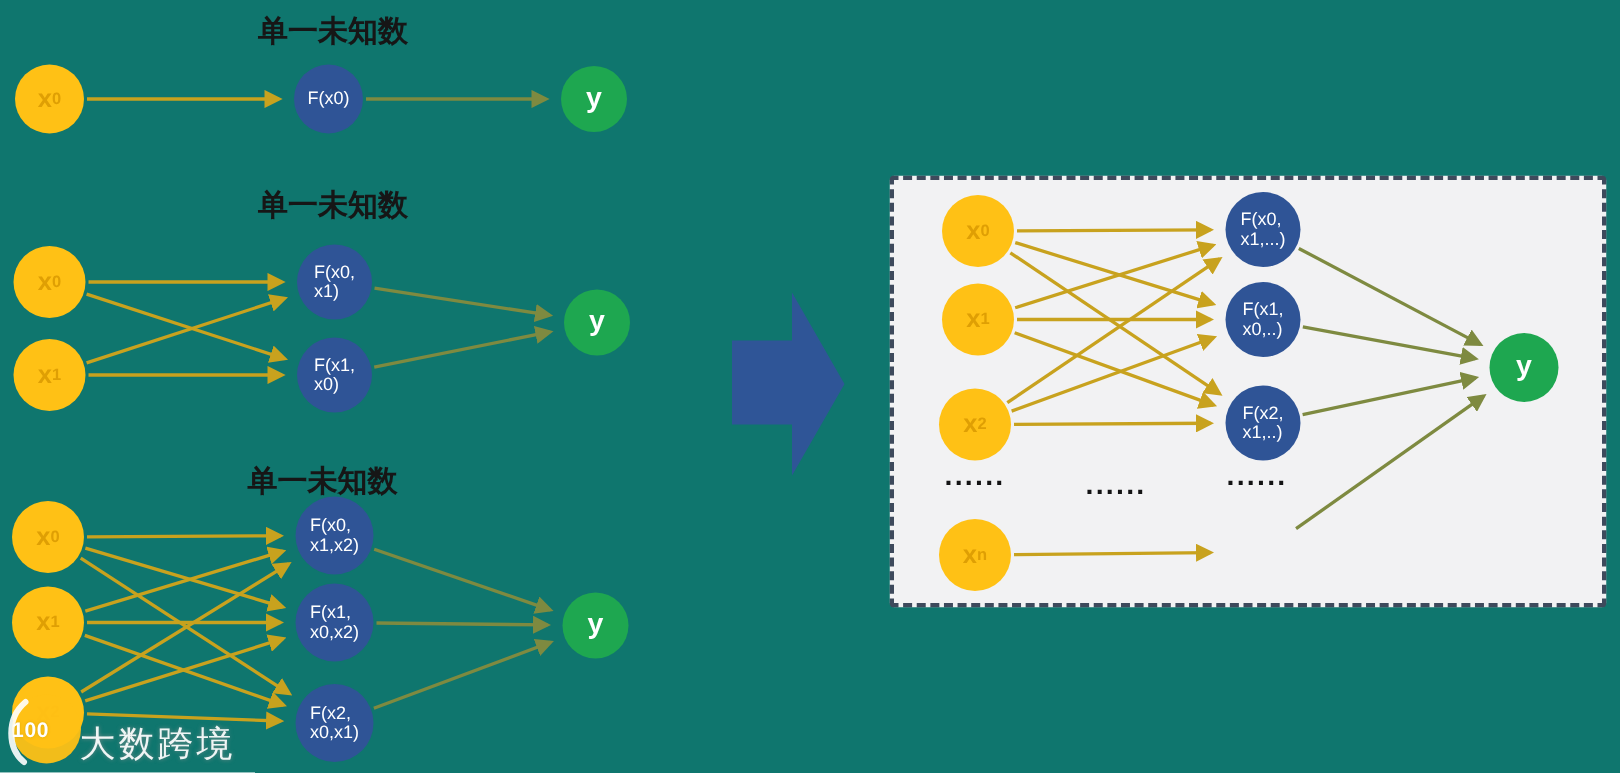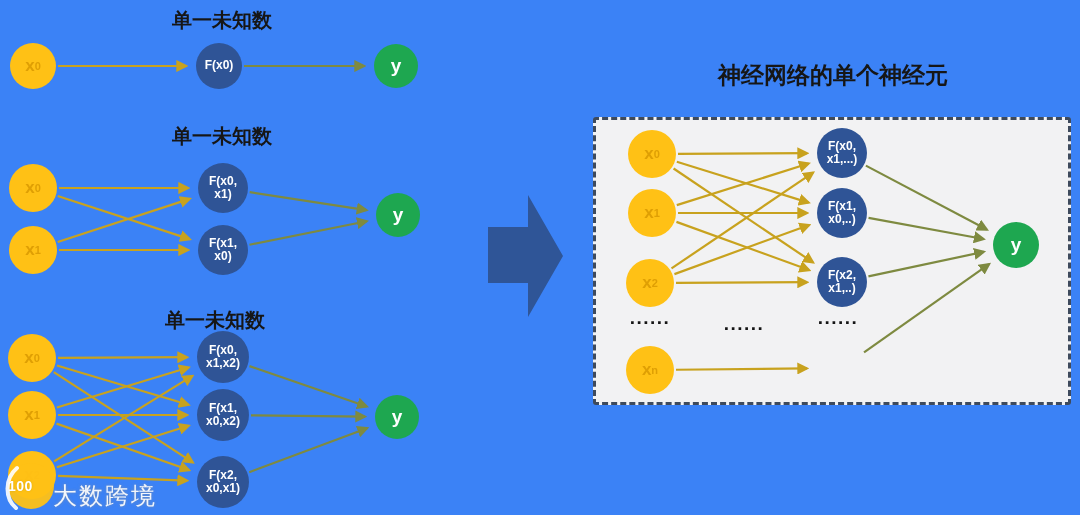--- a/index.html
+++ b/index.html
@@ -1,17 +1,17 @@
 <!DOCTYPE html>
 <html><head>
 <meta charset="utf-8">
 <style>
   html,body{margin:0;padding:0;background:#ffffff;}
   #canvas{
-    position:relative;width:1080px;height:515px;background:#3b82f6;
+    position:relative;width:1080px;height:515px;background:#0f766e;
     font-family:"Liberation Sans","DejaVu Sans",sans-serif;overflow:hidden;
   }
   .title{
     position:absolute;transform:translateX(-50%);
     font-weight:bold;color:#161616;white-space:nowrap;z-index:5;
   }
   .t-small{font-size:20px;}
   .t-big{font-size:23px;}
   #neuron-box{
     position:absolute;left:593px;top:117px;width:478px;height:288px;
@@ -19,22 +19,22 @@
     box-sizing:border-box;z-index:1;
   }
   #edges{position:absolute;left:0;top:0;z-index:2;pointer-events:none;}
   .node{
     position:absolute;border-radius:50%;display:flex;align-items:center;
     justify-content:center;transform:translate(-50%,-50%);box-sizing:border-box;z-index:3;
   }
   .node-x{background:#ffc115;color:#df9f04;font-weight:bold;font-size:17px;}
   .node-x sub{font-size:11px;line-height:1;}
   .node-f{
-    background:#2f5496;color:#ffffff;font-weight:bold;font-size:12px;
-    white-space:pre-line;text-align:center;line-height:1.12;
+    background:#2f5496;color:#ffffff;font-weight:normal;font-size:12px;
+    white-space:pre-line;text-align:left;line-height:1.12;
   }
   .node-y{background:#1ea750;color:#ffffff;font-weight:bold;font-size:19px;}
   .dots{
     position:absolute;transform:translate(-50%,-50%);font-weight:bold;
     font-size:19px;letter-spacing:1.5px;color:#141414;z-index:3;
   }
   #big-arrow{position:absolute;left:483px;top:190px;z-index:3;}
   #watermark{position:absolute;left:0px;top:455px;width:200px;height:60px;z-index:6;}
   #wm-logo{
     position:absolute;left:8px;top:8px;width:46px;height:46px;border-radius:50%;
@@ -99,21 +99,20 @@
       <line x1="868.5546660219995" y1="217.88361673967808" x2="983.5442970842228" y2="239.03113509594903" stroke="#7e8a40" stroke-width="2.2" marker-end="url(#arrowG)"></line>
       <line x1="868.4095172376705" y1="276.38418311612753" x2="983.7217011539583" y2="251.86377619139967" stroke="#7e8a40" stroke-width="2.2" marker-end="url(#arrowG)"></line>
       <line x1="864.0475924536665" y1="352.414632920684" x2="989.0529425566298" y2="264.04878198583066" stroke="#7e8a40" stroke-width="2.2" marker-end="url(#arrowG)"></line>
     </svg>
 
   <div id="neuron-box"></div>
 
   <div class="title t-small" style="left:222px;top:7px">单一未知数</div>
   <div class="title t-small" style="left:222px;top:123px">单一未知数</div>
   <div class="title t-small" style="left:215px;top:307px">单一未知数</div>
-  <div class="title t-big" style="left:833px;top:60px">神经网络的单个神经元</div>
 
   <svg id="big-arrow" width="85" height="132">
     <polygon points="5,37 45,37 45,5 80,66 45,127 45,93 5,93" fill="#2f5597"></polygon>
   </svg>
 
   <div class="dots" style="left:650px;top:318px">......</div>
   <div class="dots" style="left:744px;top:324px">......</div>
   <div class="dots" style="left:838px;top:318px">......</div>
 
   <div id="watermark">

